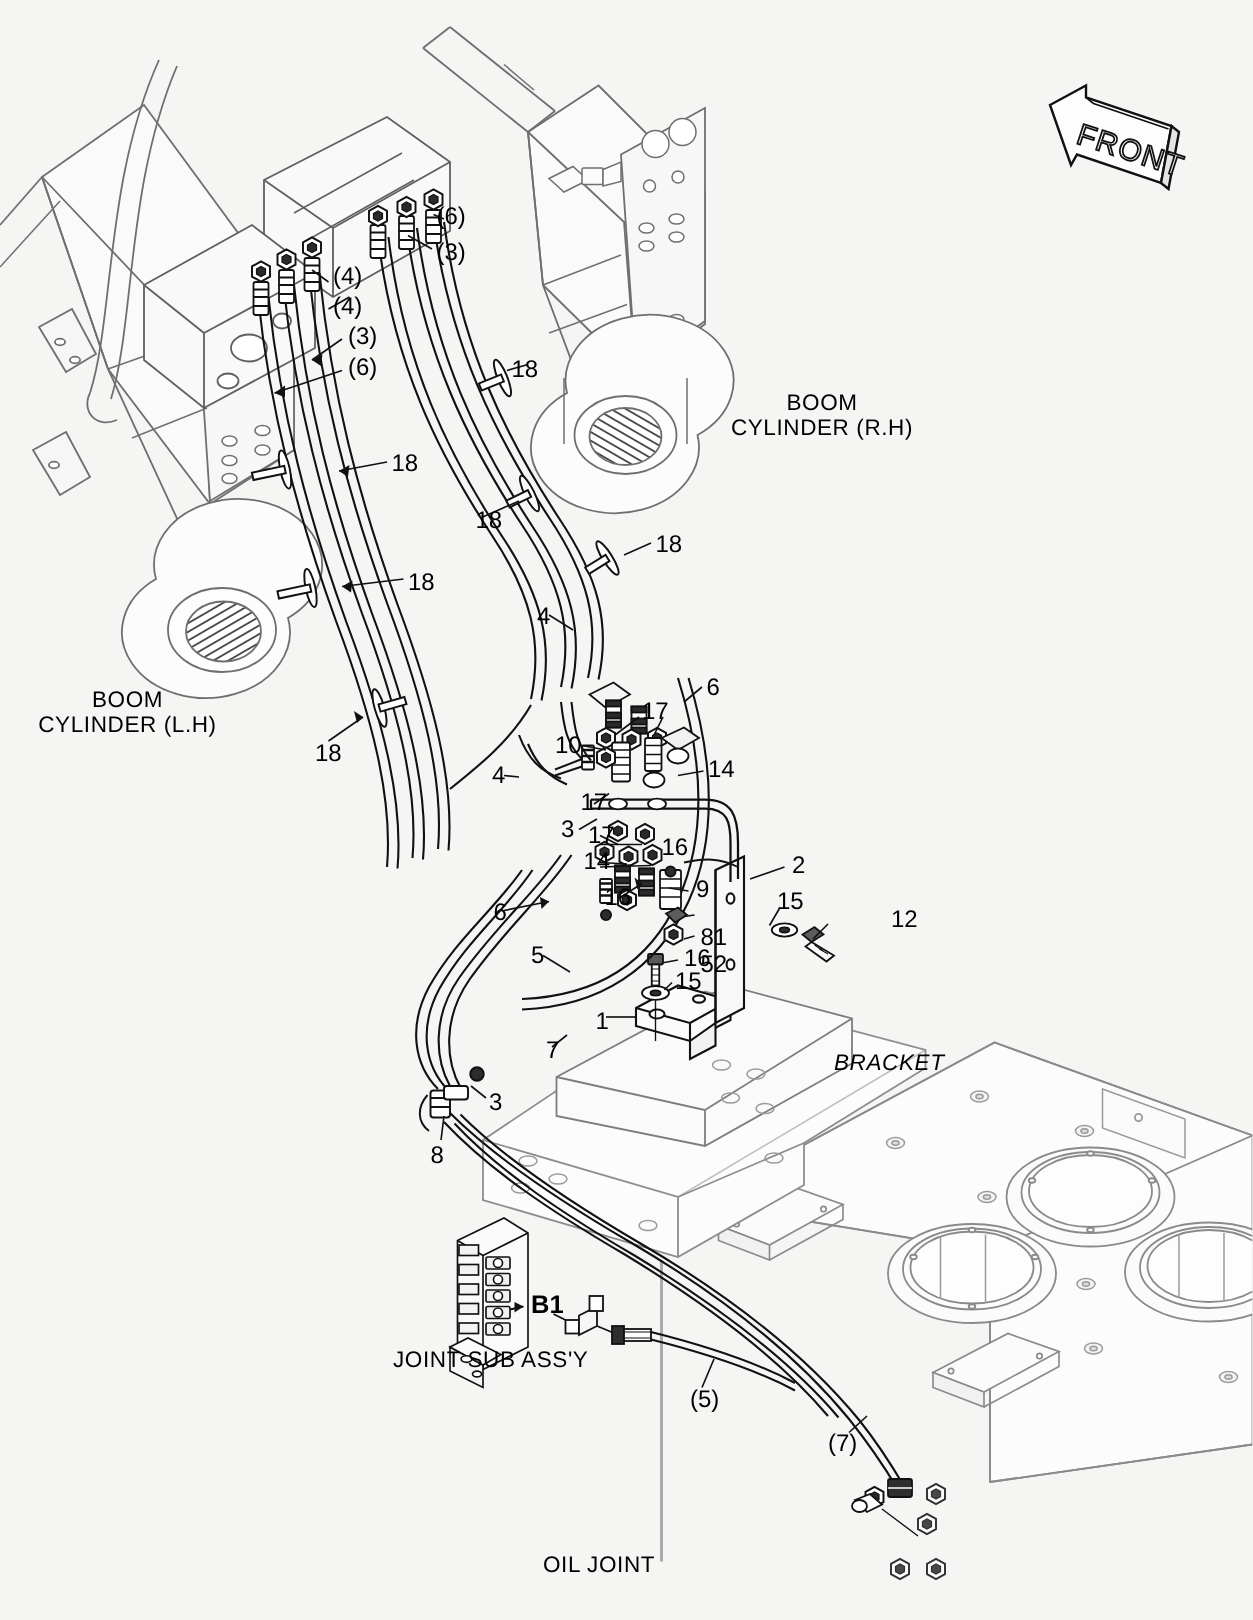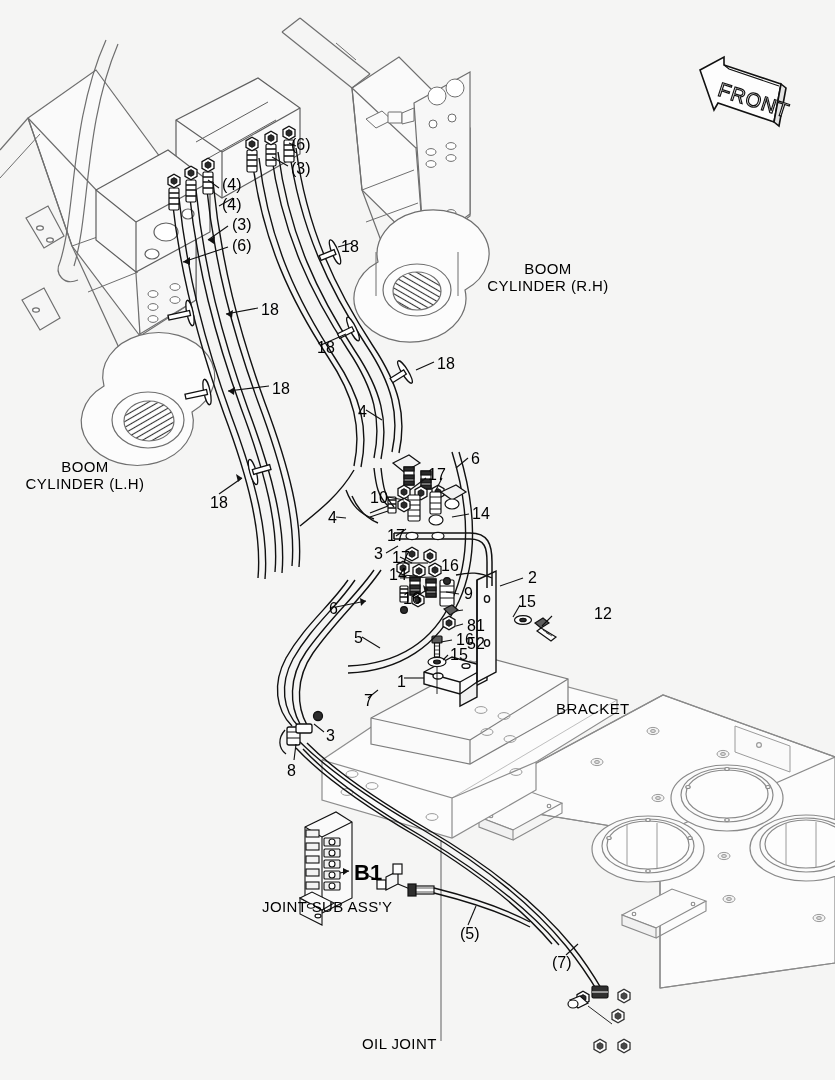--- a/index.html
+++ b/index.html
@@ -4,21 +4,21 @@
 <title>Boom Cylinder Hydraulic Piping Diagram</title>
 <style>
   html,body{margin:0;padding:0;background:#f5f5f4;}
   body{font-family:"Liberation Sans",sans-serif;}
   #sheet{position:relative;width:835px;height:1080px;background:#f5f5f4;overflow:hidden;}
   #art{position:absolute;left:0;top:0;width:835px;height:1080px;}
   .lbl{position:absolute;color:#000;white-space:nowrap;font-family:"Liberation Sans",sans-serif;}
   .callout{font-size:16px;}
   .callout-p{font-size:16px;}
   .partname{font-size:15px;letter-spacing:.4px;margin-top:12px;}
-  .bold-tag{font-size:22px;font-weight:bold;}
+  .bold-tag{font-size:17px;font-weight:bold;}
   .ctr{text-align:center;}
 </style>
 </head>
 <body>
 
 <div id="sheet">
 
   <svg id="art" viewBox="0 0 835 1080" xmlns="http://www.w3.org/2000/svg">
     <defs>
       <pattern id="hatchmesh" width="5" height="5" patternUnits="userSpaceOnUse" patternTransform="rotate(30)">
@@ -569,21 +569,21 @@
   <div class="lbl partname ctr" style="left:477px;top:248px;width:142px;">
     <div>BOOM</div>
     <div>CYLINDER (R.H)</div>
   </div>
 
   <div class="lbl partname ctr" style="left:10px;top:446px;width:150px;">
     <div>BOOM</div>
     <div>CYLINDER (L.H)</div>
   </div>
 
-  <div class="lbl partname" style="left:556px;top:688px;">BRACKET</div>
+  <div class="lbl partname" style="left:556px;top:688px;font-style:italic;">BRACKET</div>
 
   <div class="lbl partname" style="left:262px;top:886px;">JOINT SUB ASS'Y</div>
 
   <div class="lbl partname" style="left:362px;top:1023px;">OIL JOINT</div>
 
   <div class="lbl bold-tag" style="left:354px;top:860px;">B1</div>
 
   <div class="lbl callout-p" style="left:291px;top:136px;">(6)</div>
   <div class="lbl callout-p" style="left:291px;top:160px;">(3)</div>
   <div class="lbl callout-p" style="left:222px;top:176px;">(4)</div>

